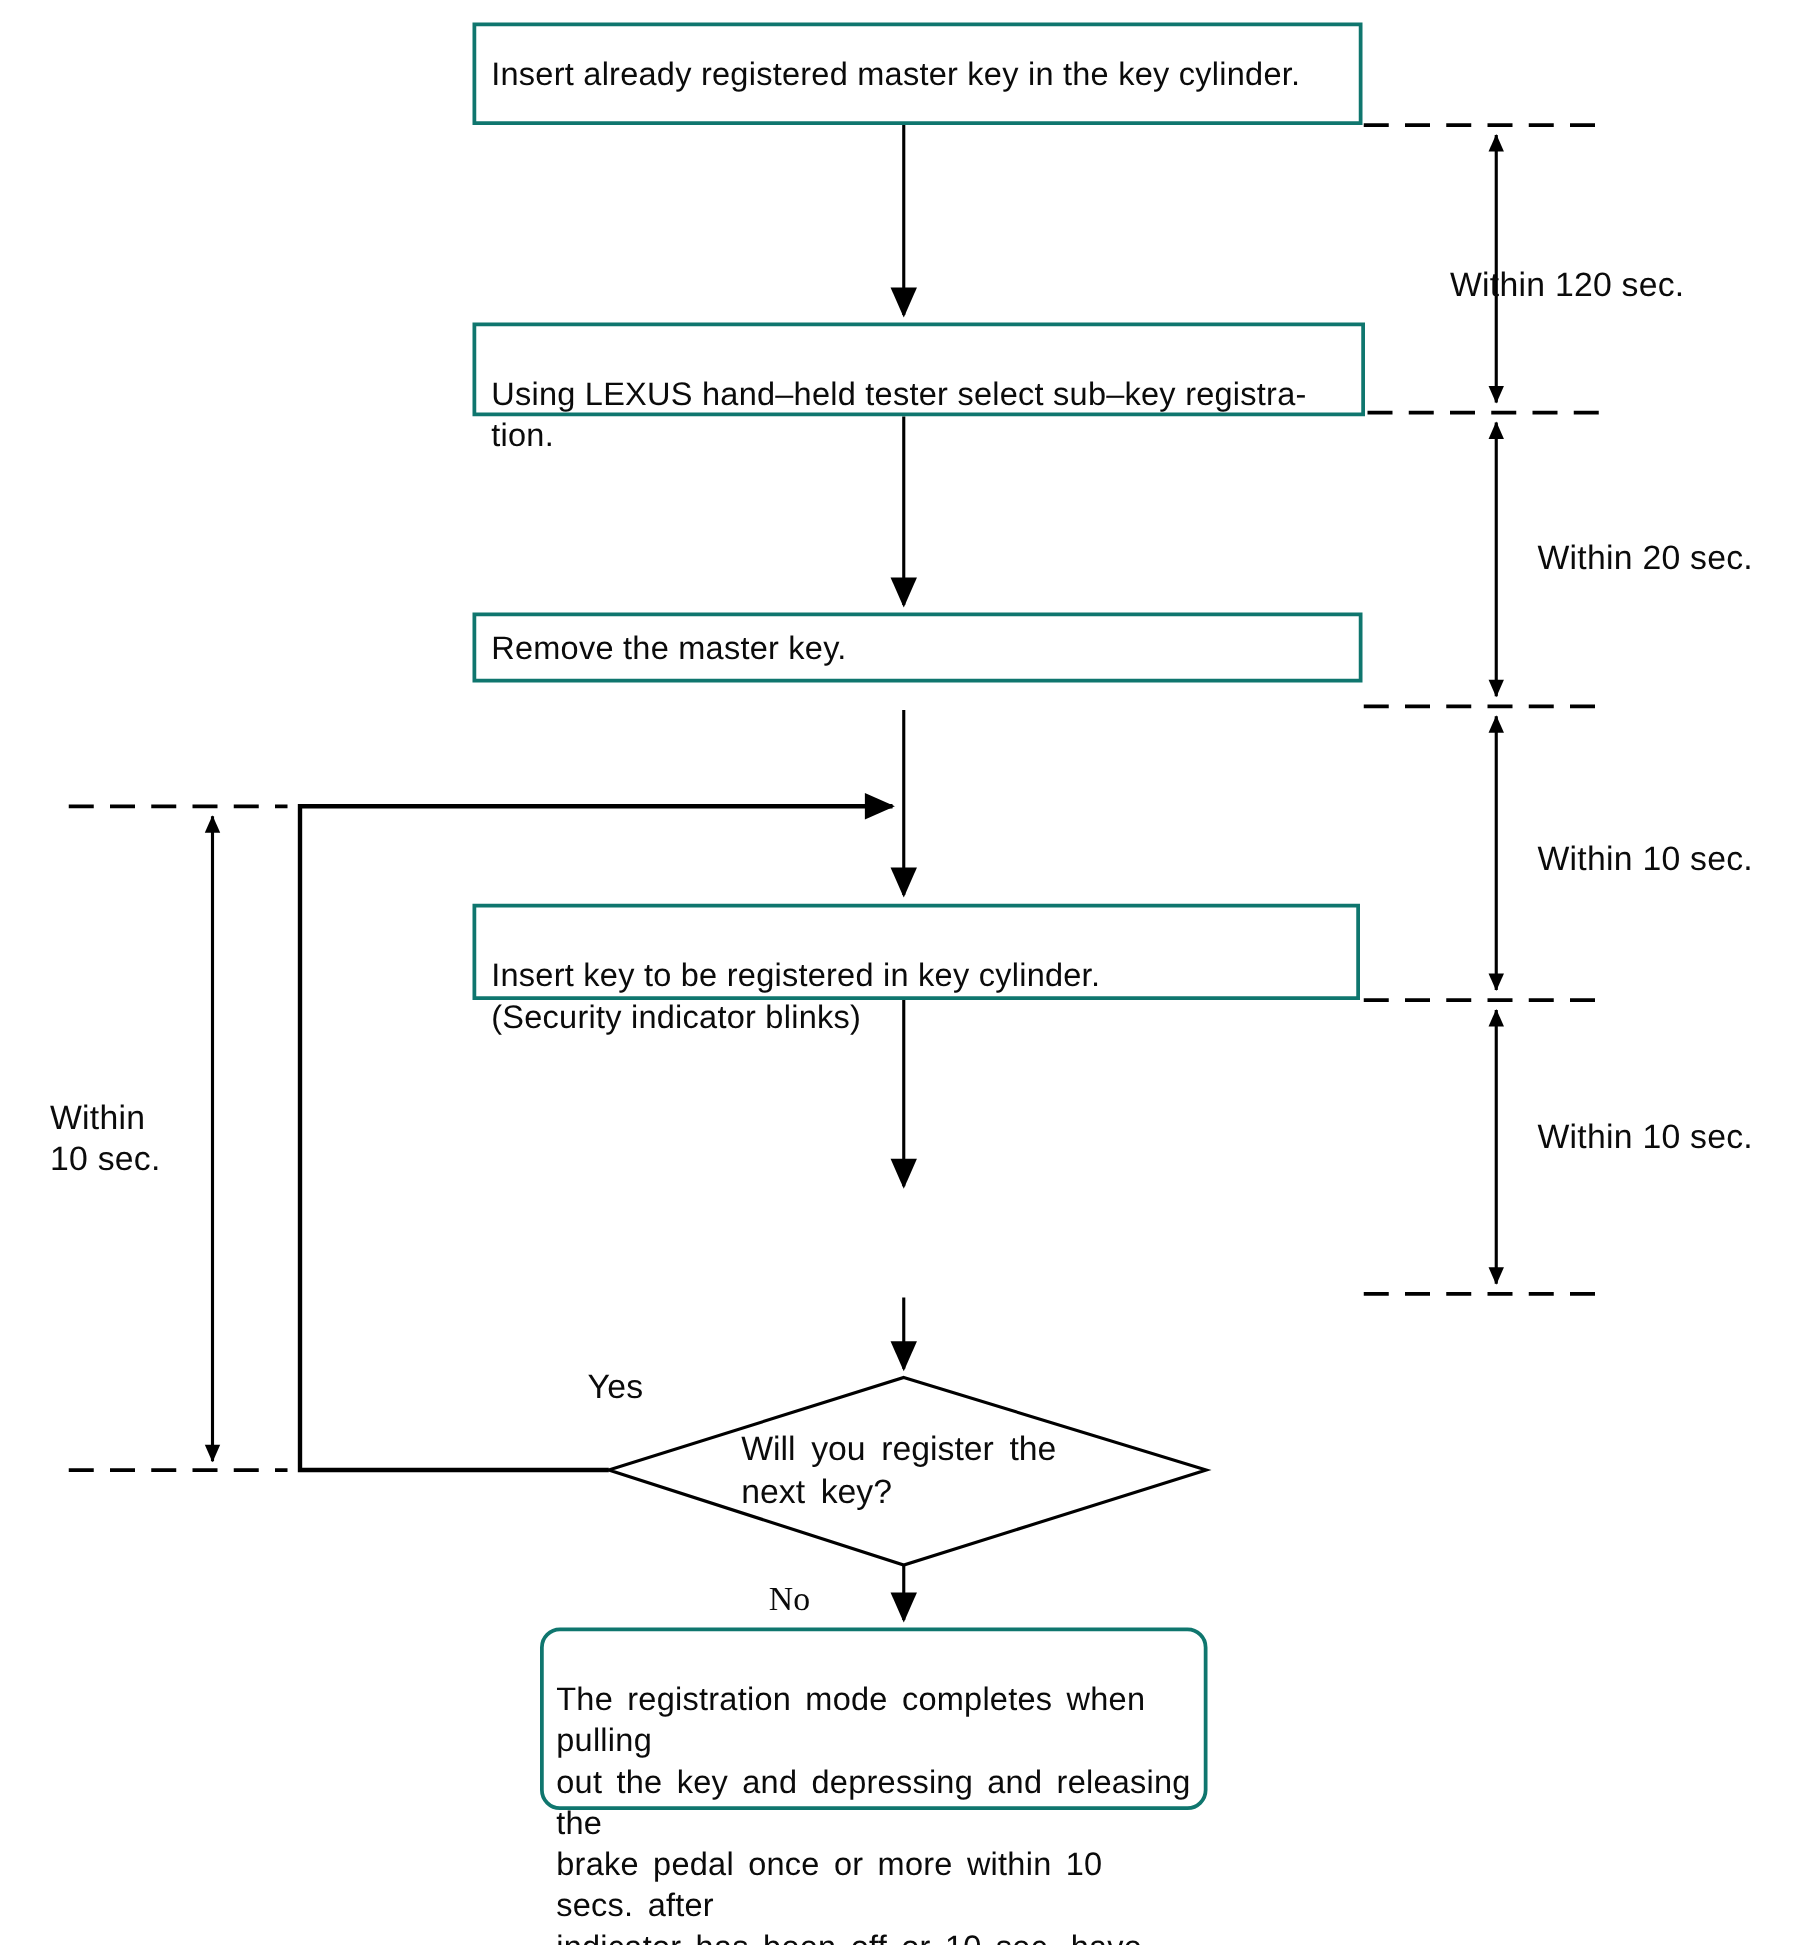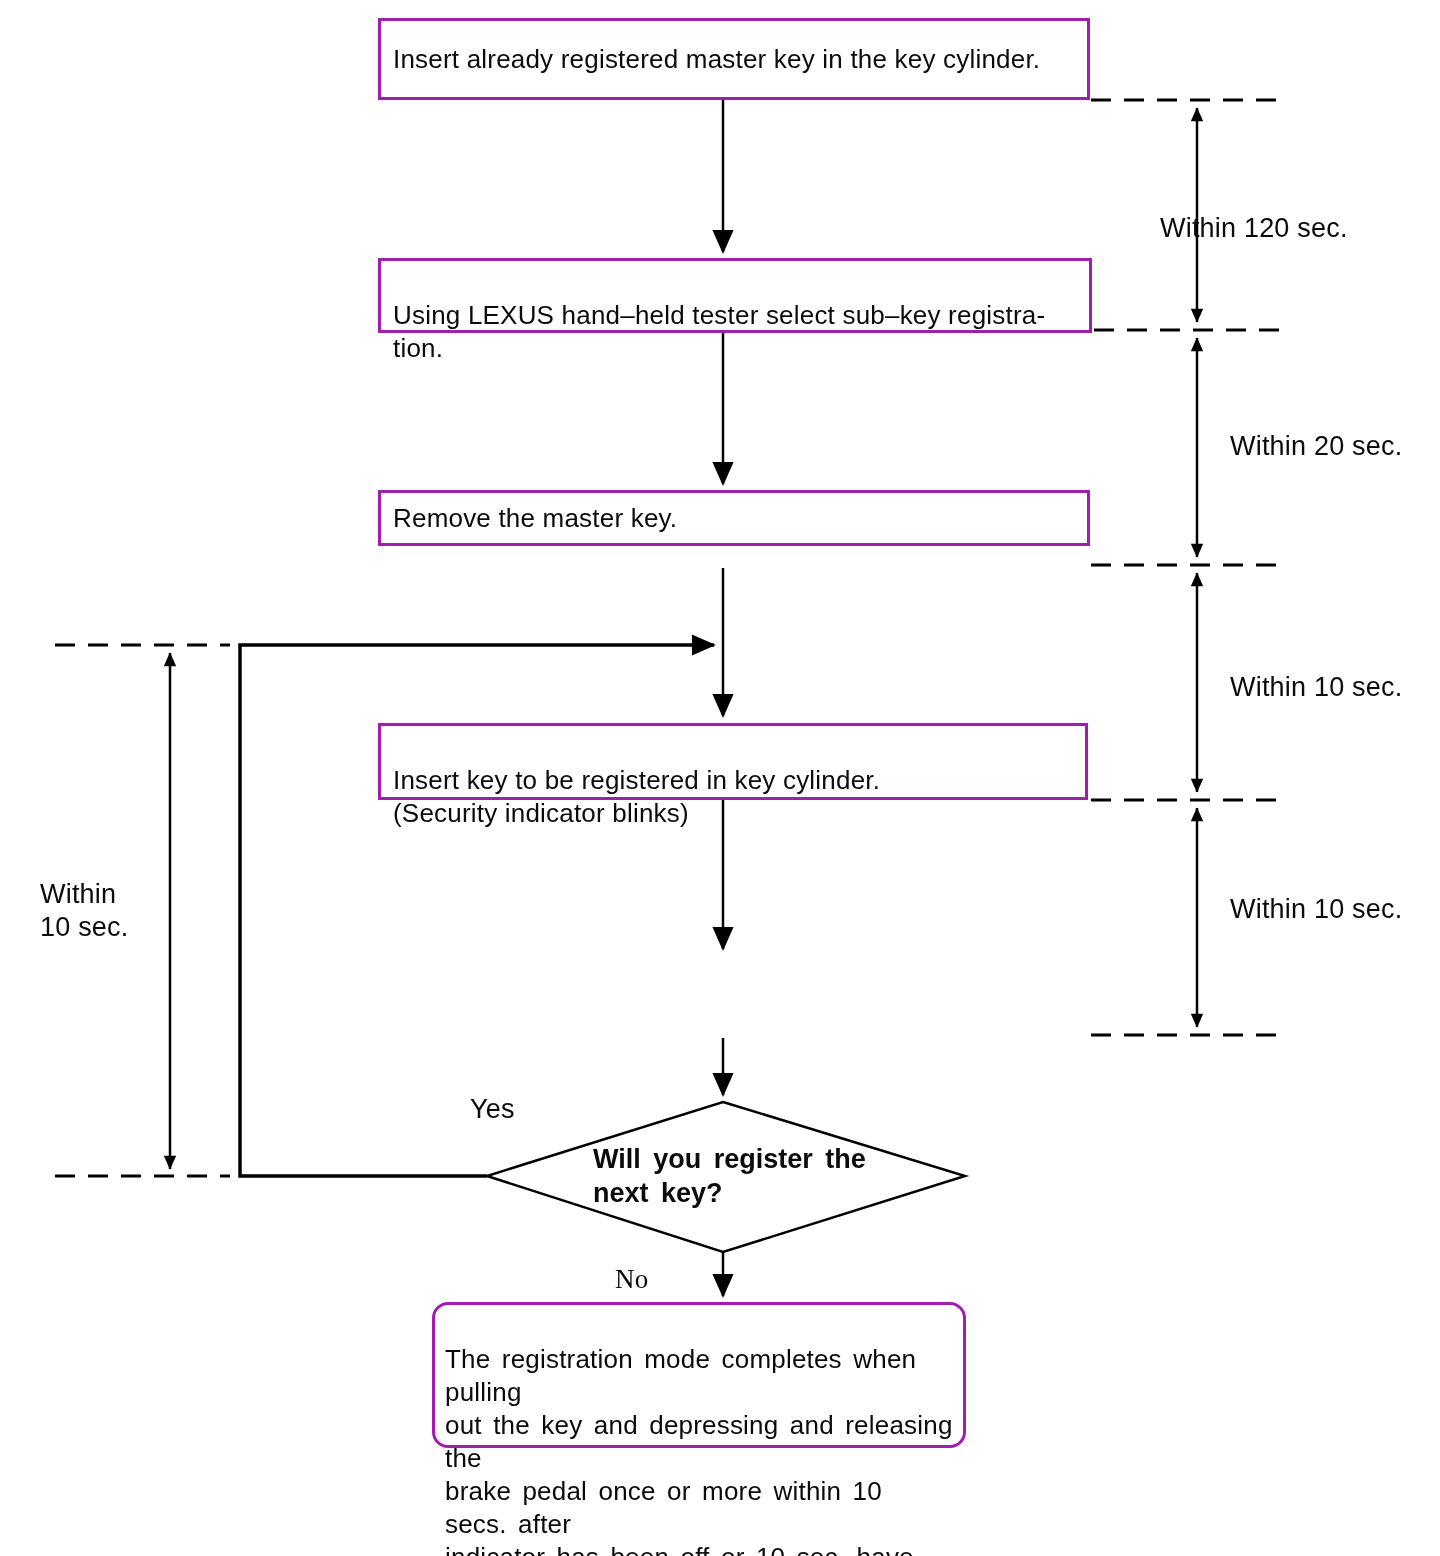--- a/index.html
+++ b/index.html
@@ -8,21 +8,21 @@
     width:1440px; height:1556px;
     background:#ffffff;
     font-family:"Liberation Sans", sans-serif;
     color:#0b0b0b;
     overflow:hidden;
   }
   svg.layer { position:absolute; left:0; top:0; width:1440px; height:1556px; }
   .pbox {
     position:absolute;
     box-sizing:border-box;
-    border:3px solid #a21caf;
+    border:3px solid #0f766e;
     background:#fff;
     font-size:26px;
     line-height:33px;
     padding:5px 12px;
     white-space:pre-line;
     letter-spacing:0.2px;
   }
   .pbox.centered { display:flex; align-items:center; }
   .justified { word-spacing:4px; }
   .tlabel {
@@ -31,21 +31,20 @@
     line-height:33px;
     white-space:pre-line;
     letter-spacing:0.2px;
   }
   .diamond-text {
     position:absolute;
     font-size:27px;
     line-height:34px;
     white-space:pre-line;
     word-spacing:5px;
-    font-weight:bold;
   }
 </style>
 </head>
 <body>
 
 <div class="canvas">
 
   <svg class="layer" viewBox="0 0 1440 1556" xmlns="http://www.w3.org/2000/svg">
     <defs>
       <marker id="ah" viewBox="0 0 10 10" refX="9.2" refY="5" markerUnits="userSpaceOnUse" markerWidth="30" markerHeight="24" orient="auto-start-reverse">

